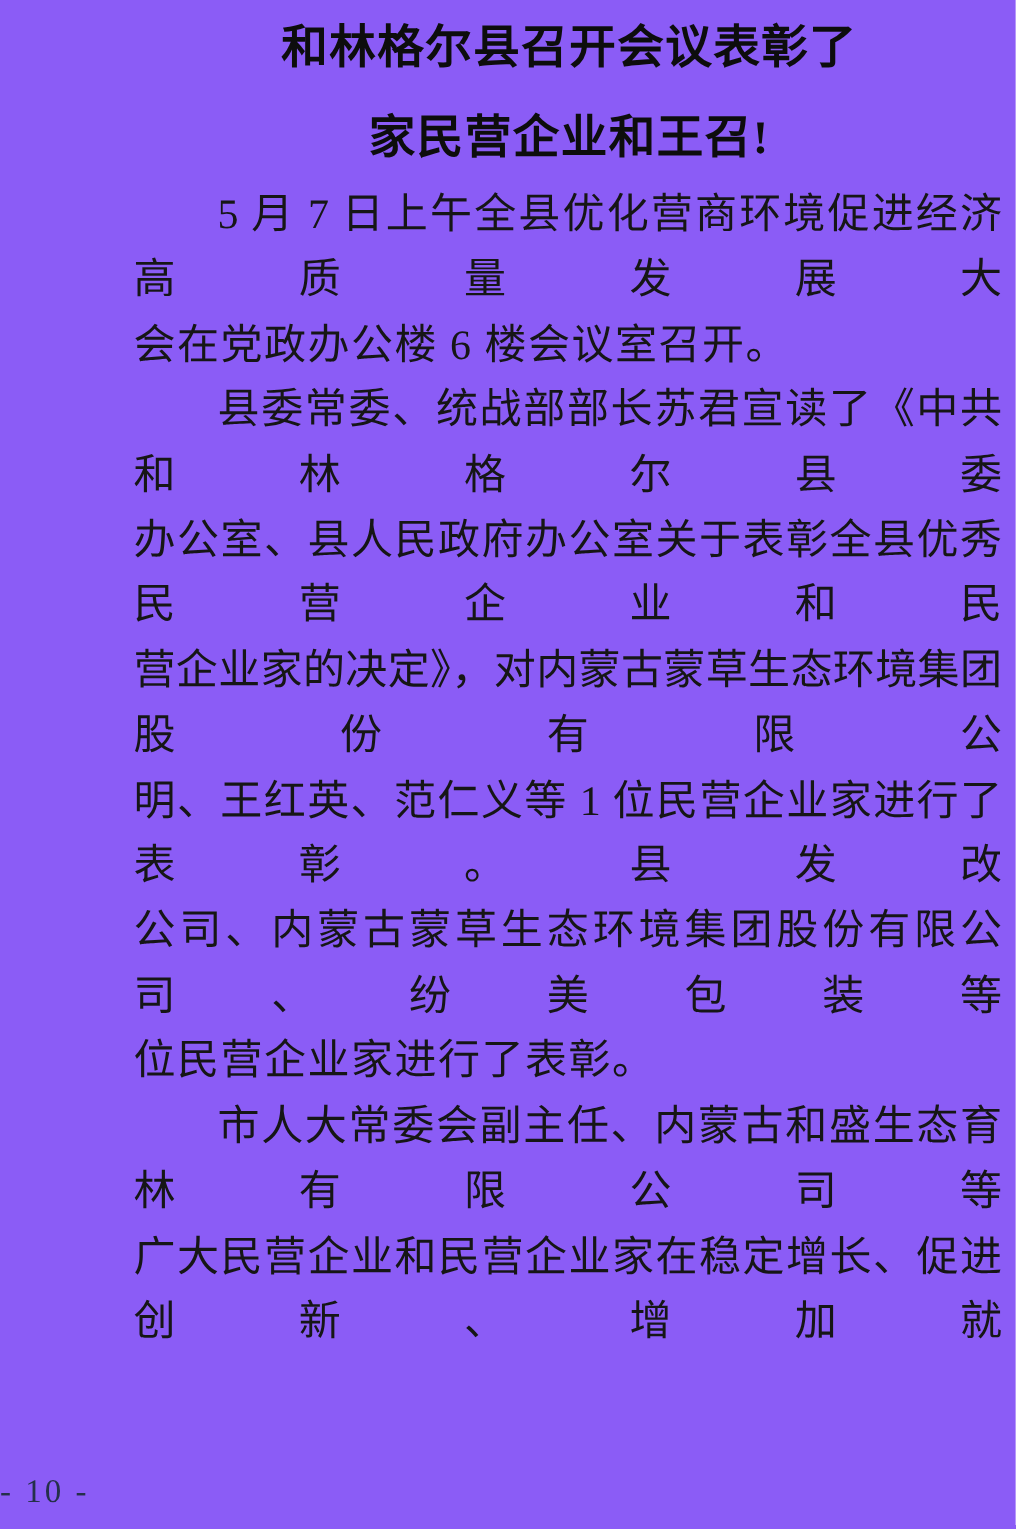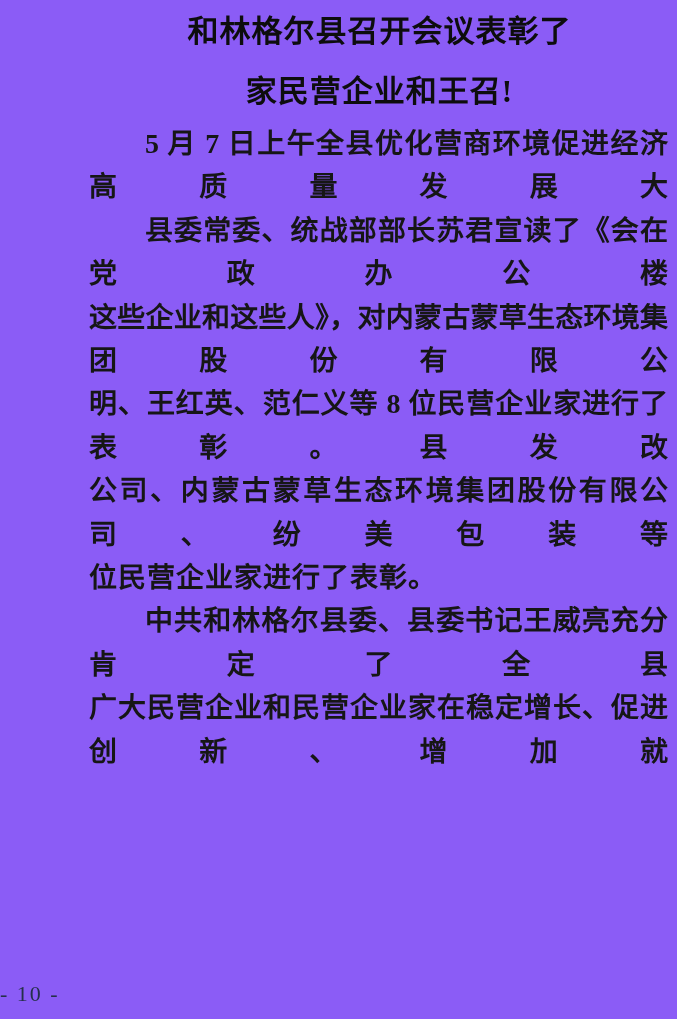--- a/index.html
+++ b/index.html
@@ -33,21 +33,20 @@
   .doc-body {
     padding: 0 50px 0 48px;
   }
   .line {
     display: block;
     font-size: 28px;
     line-height: 43.4px;
     letter-spacing: 1px;
     white-space: normal;
     color: #161616;
-    font-weight: bold;
   }
   
   .line.just {
     text-align: justify;
     text-align-last: justify;
     letter-spacing: normal;
   }
   
   .line.last {
     text-align: left;
@@ -80,32 +79,34 @@
 
   <header class="title-block">
     <span class="title-line">和林格尔县召开会议表彰了</span>
     <span class="title-line">家民营企业和王召!</span>
   </header>
 
   <main class="doc-body">
 
     <p class="para">
       <span class="line just indent">5 月 7 日上午全县优化营商环境促进经济高质量发展大</span>
+      <span class="line last">会在党政办公楼 6 楼会议室召开。</span>
     </p>
 
     <p class="para">
-      <span class="line just indent">县委常委、统战部部长苏君宣读了《会在党政办公楼</span>
-      <span class="line just">这些企业和这些人》，对内蒙古蒙草生态环境集团股份有限公</span>
-      <span class="line just">明、王红英、范仁义等 8 位民营企业家进行了表彰。县发改</span>
+      <span class="line just indent">县委常委、统战部部长苏君宣读了《中共和林格尔县委</span>
+      <span class="line just">办公室、县人民政府办公室关于表彰全县优秀民营企业和民</span>
+      <span class="line just">营企业家的决定》，对内蒙古蒙草生态环境集团股份有限公</span>
+      <span class="line just">明、王红英、范仁义等 1 位民营企业家进行了表彰。县发改</span>
       <span class="line just">公司、内蒙古蒙草生态环境集团股份有限公司、纷美包装等</span>
       <span class="line last">位民营企业家进行了表彰。</span>
     </p>
 
     <p class="para">
-      <span class="line just indent">中共和林格尔县委、县委书记王威亮充分肯定了全县</span>
+      <span class="line just indent">市人大常委会副主任、内蒙古和盛生态育林有限公司等</span>
       <span class="line just">广大民营企业和民营企业家在稳定增长、促进创新、增加就</span>
 
     </p>
 
   </main>
 
   <footer class="footer">
     <span class="page-number">- 10 -</span>
   </footer>
 

